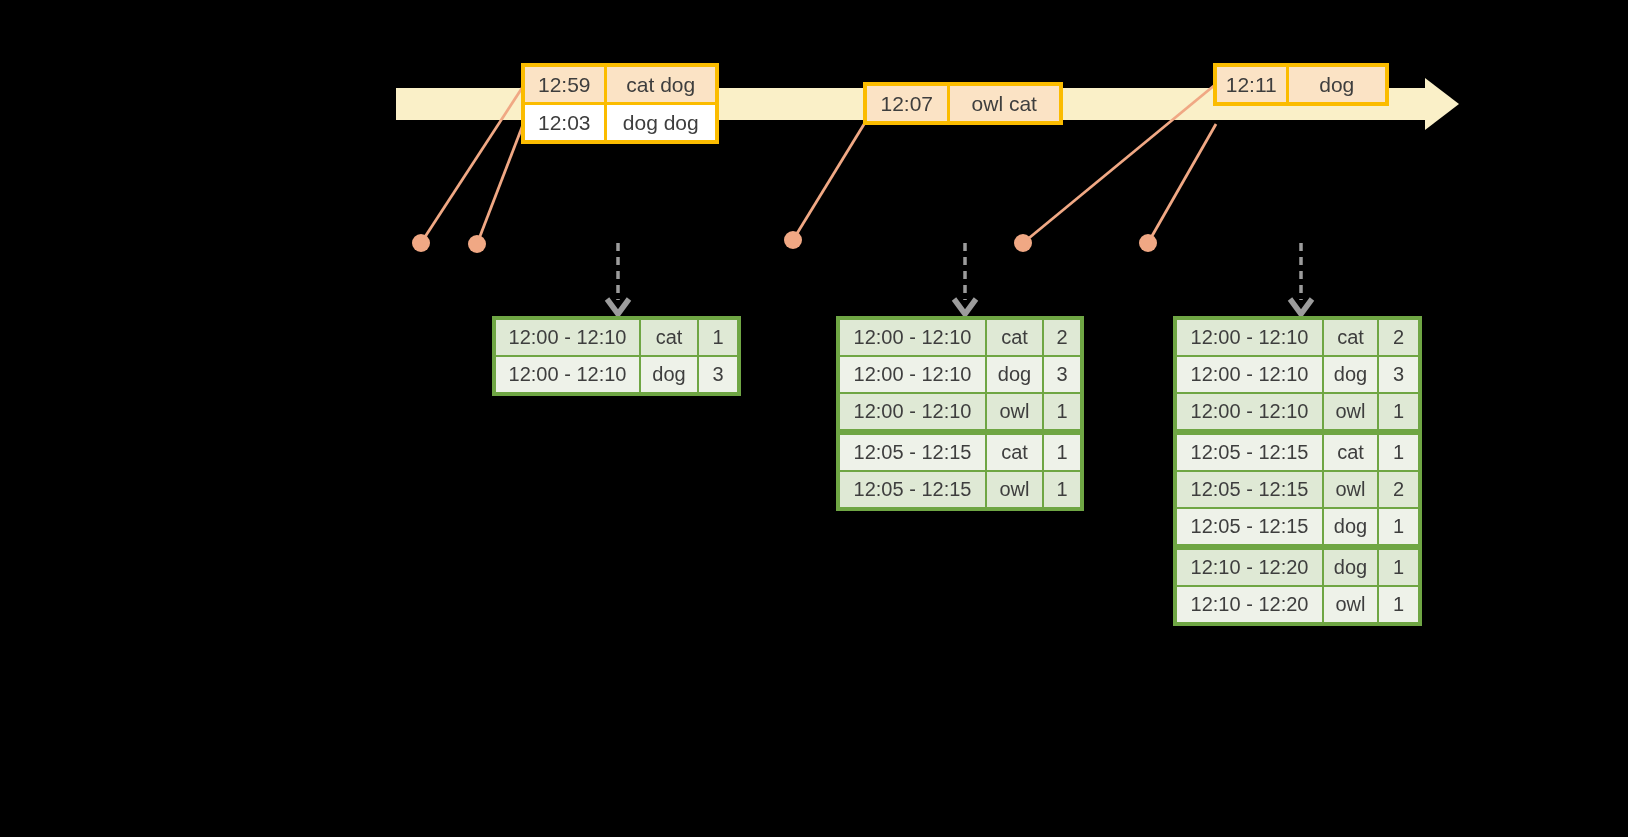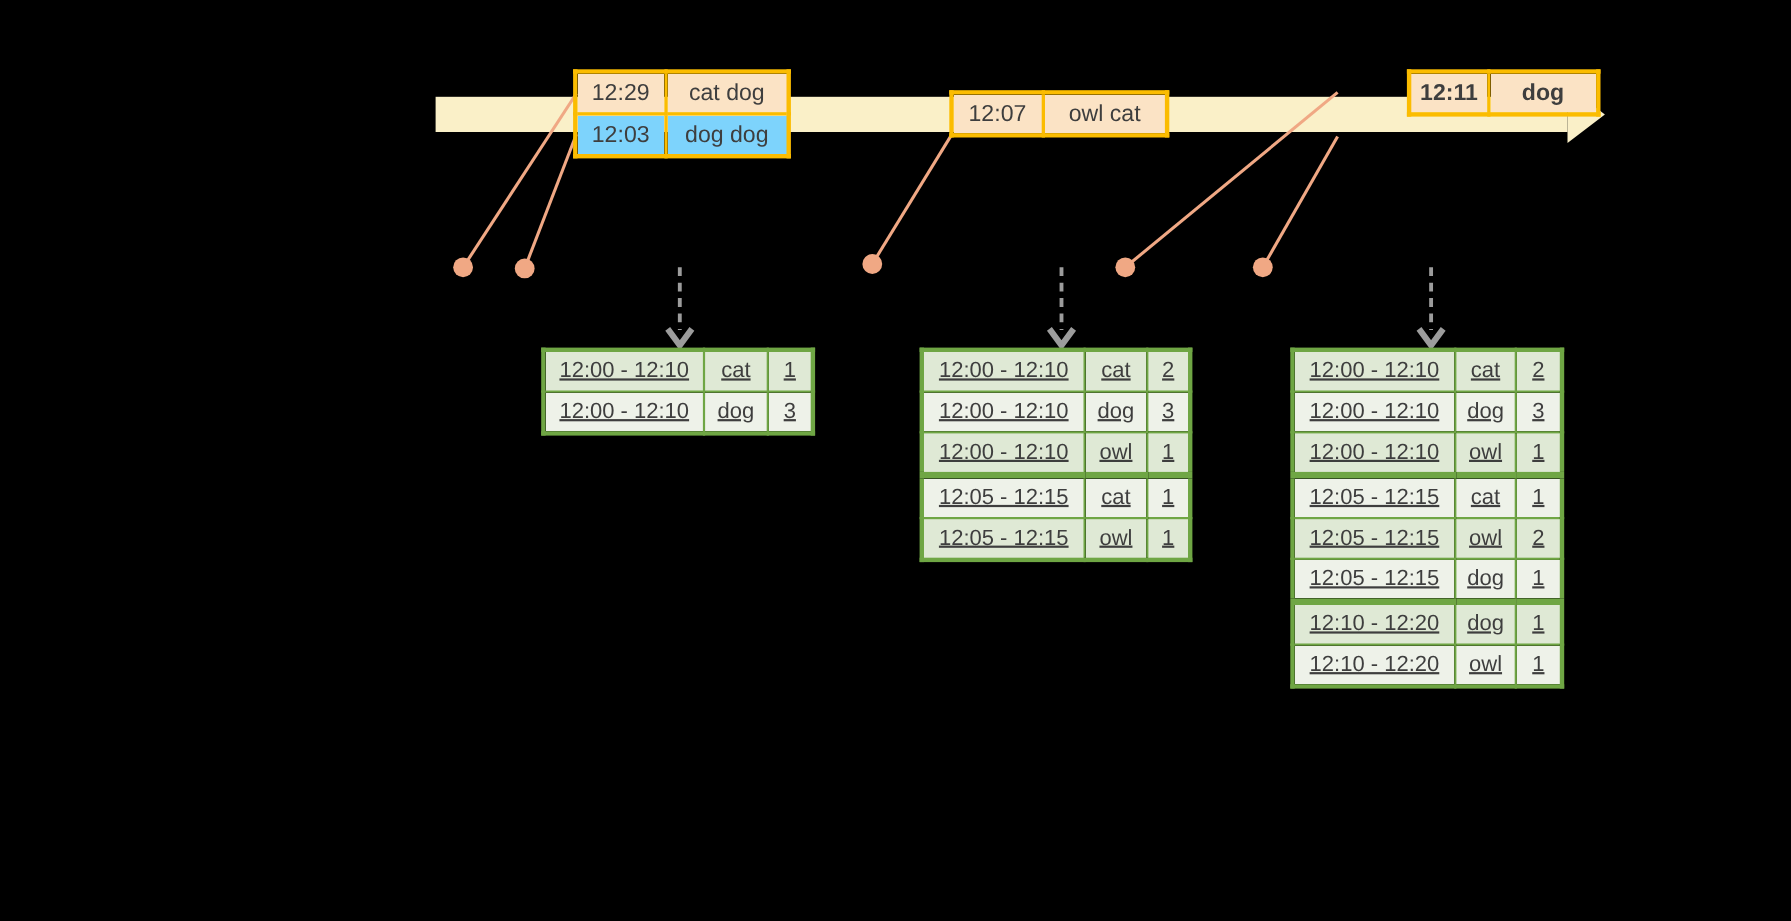--- a/index.html
+++ b/index.html
@@ -24,27 +24,27 @@
   }
   
   .connectors{position:absolute;left:0;top:0;z-index:2;}
   
   table{border-collapse:collapse;position:absolute;z-index:3;table-layout:fixed;}
   td{padding:0;text-align:center;overflow:hidden;white-space:nowrap;}
   
   .etable{border:4px solid #fbbc00;}
   .etable td{border:3px solid #fbbc00;height:35px;line-height:35px;font-size:21px;}
   .etable tr.peach td{background:#fbe3c5;}
-  .etable tr.cream td{background:#7dd3fc;}
+  .etable tr.cream td{background:#ffffff;}
   .et1{left:521px;top:63px;}
   .et2{left:863px;top:82px;padding-left:20px;}
-  .et3{left:1279px;top:63px;font-weight:bold;}
+  .et3{left:1213px;top:63px;}
   
   .gtable{border:4px solid #6fa644;}
-  .gtable td{border:2px solid #6fa644;height:35px;line-height:35px;font-size:20px;text-decoration:underline;}
+  .gtable td{border:2px solid #6fa644;height:35px;line-height:35px;font-size:20px;}
   .gtable tr.r-dark td{background:#dfe9d5;}
   .gtable tr.r-light td{background:#eef2e9;}
   .gtable tr.group-start td{border-top-width:6px;}
   .gt1{left:492px;top:316px;}
   .gt2{left:836px;top:316px;}
   .gt3{left:1173px;top:316px;}
 </style>
 </head>
 <body>
 
@@ -78,21 +78,21 @@
     </g>
   </svg>
 
   <table class="etable et1">
     <colgroup>
         <col style="width:82px">
         <col style="width:112px">
       </colgroup>
     <tbody>
         <tr class="peach">
-      <td>12:29</td>
+      <td>12:59</td>
       <td>cat dog</td>
     </tr>
     <tr class="cream">
       <td>12:03</td>
       <td>dog dog</td>
     </tr>
   </tbody>
     </table>
 
   <table class="etable et2">

